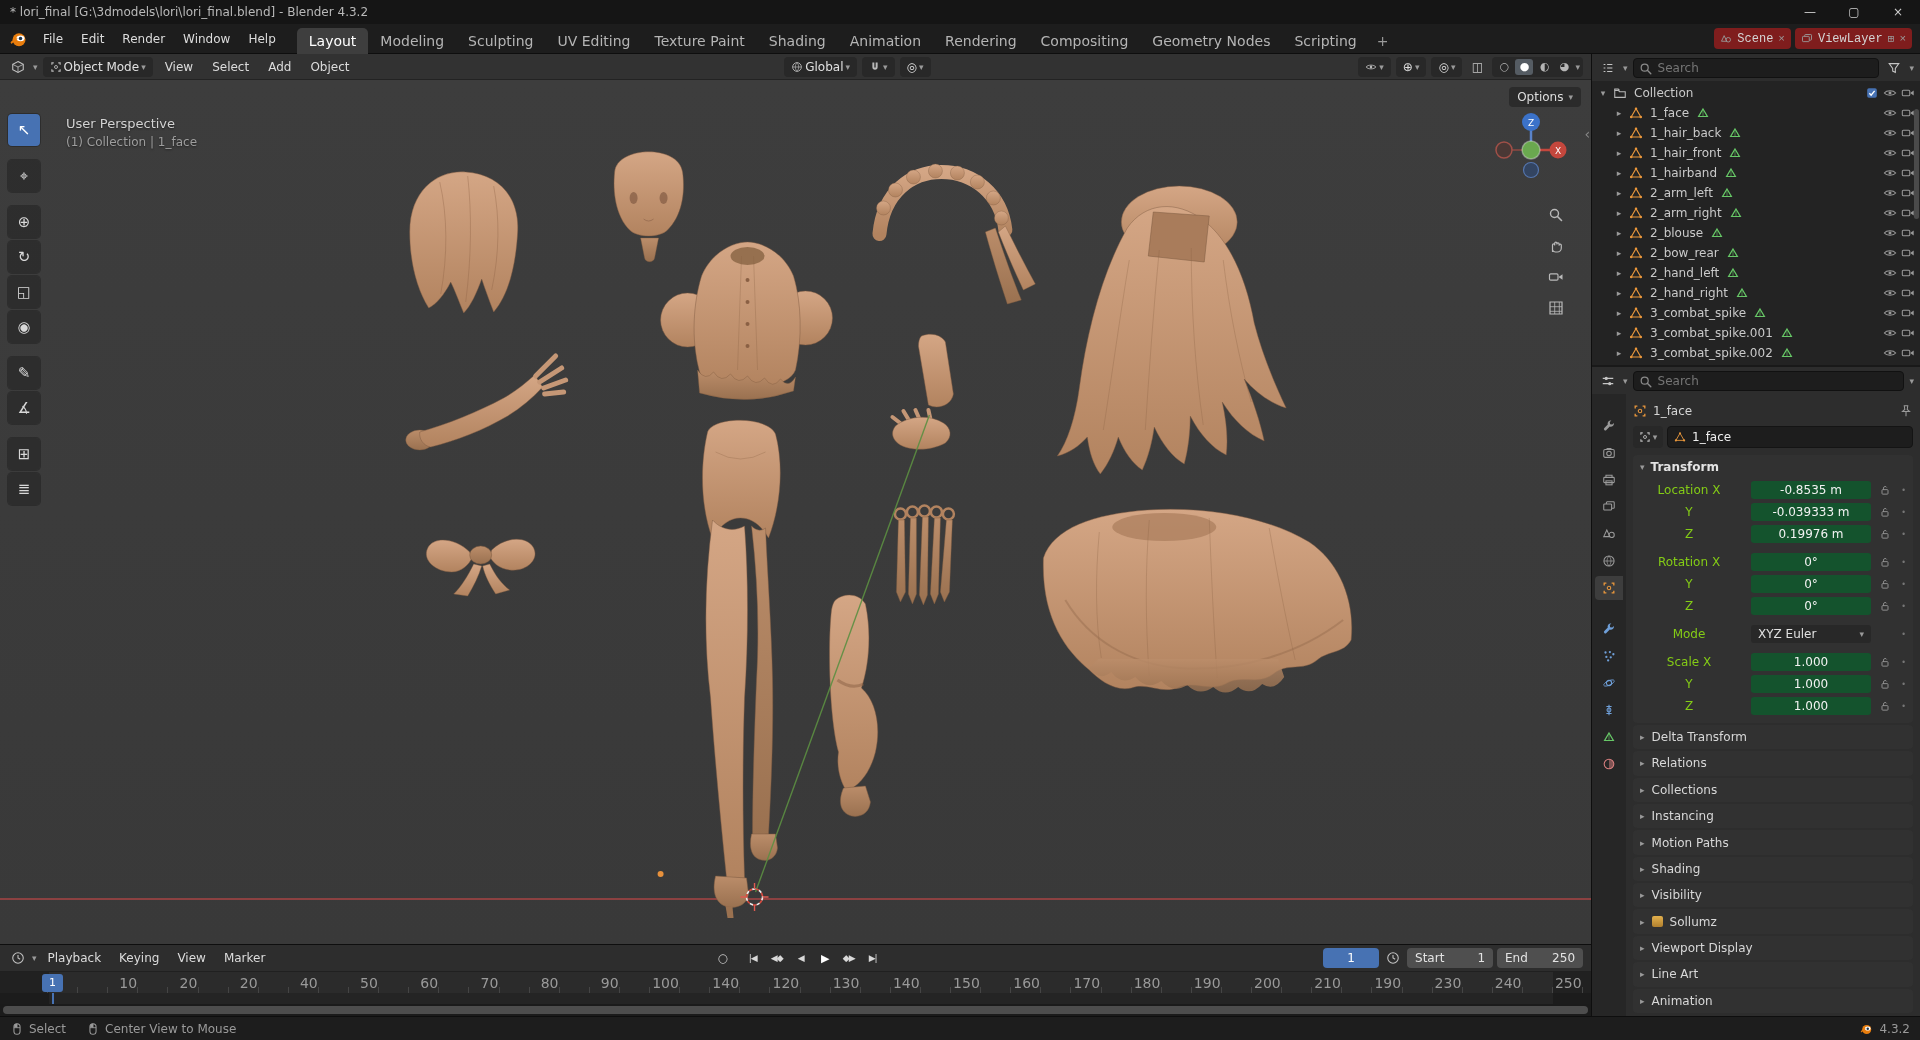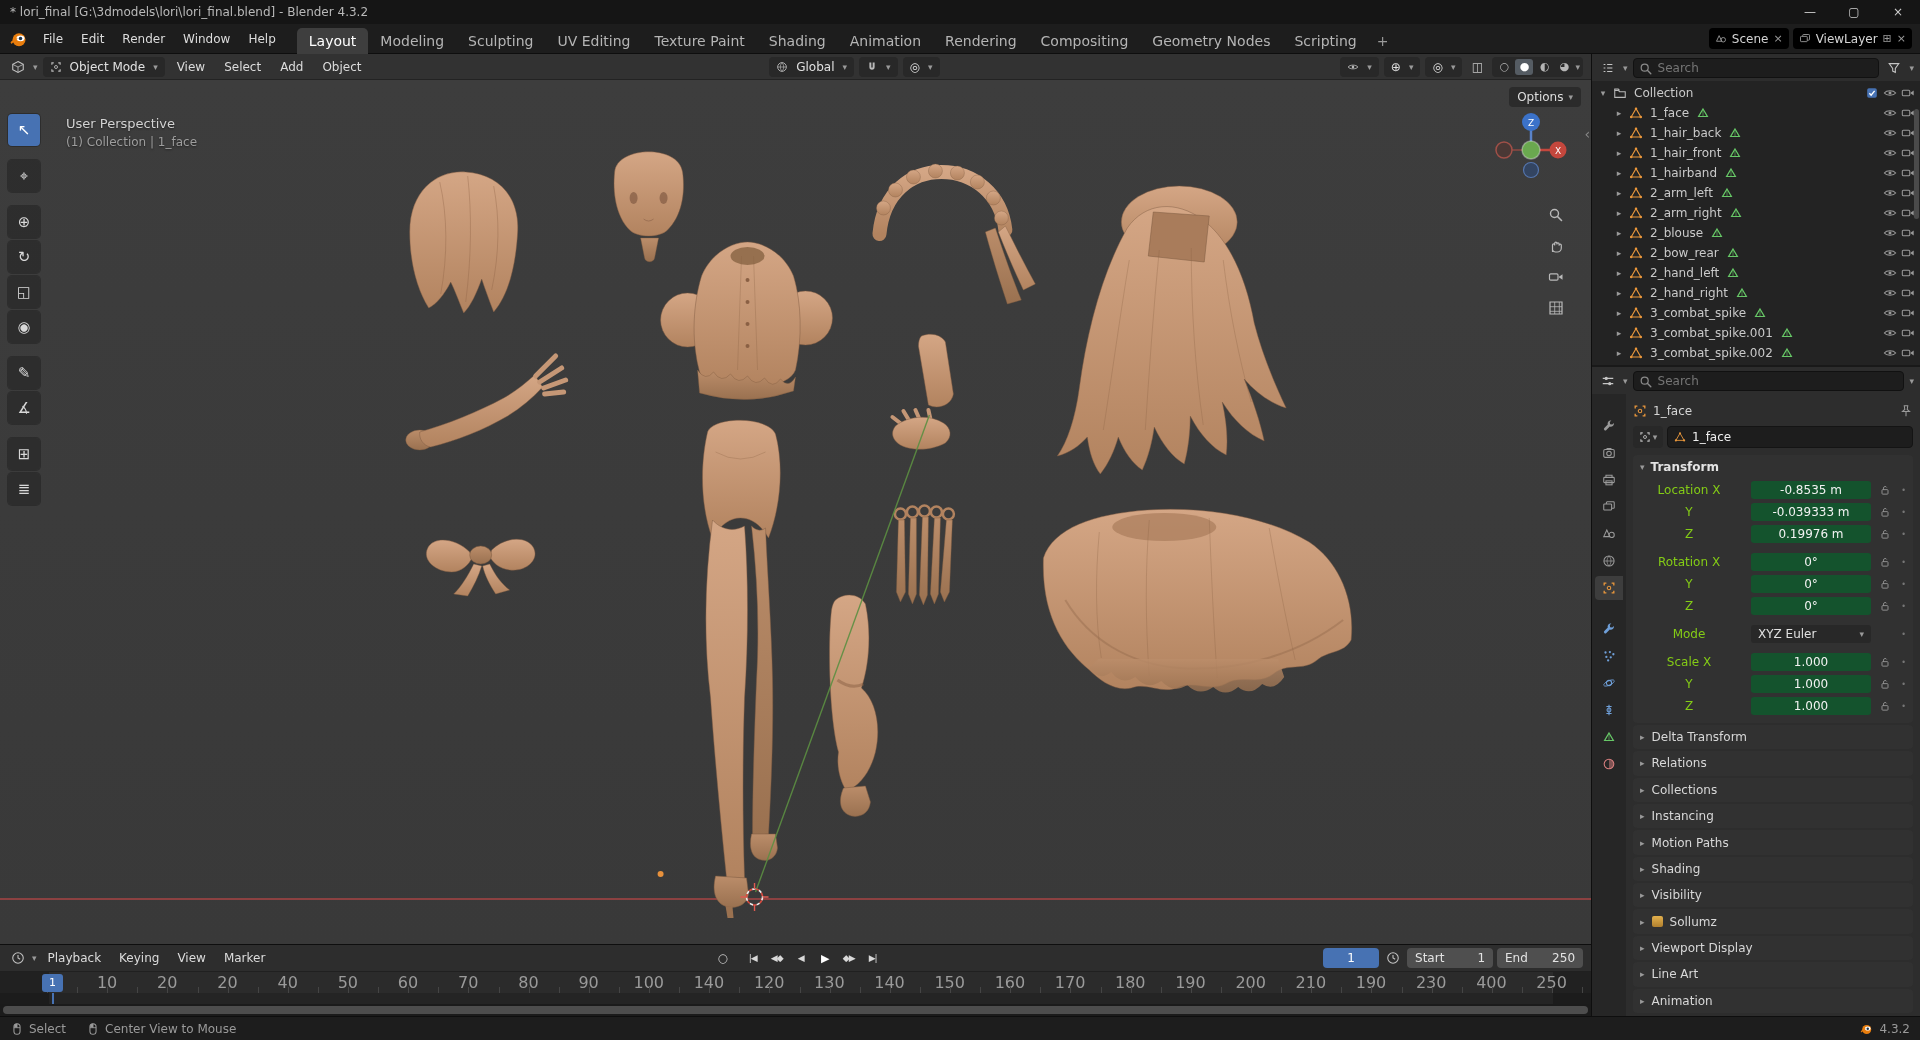--- a/index.html
+++ b/index.html
@@ -14,31 +14,31 @@
 
   
   .topbar { height:30px; background:#1d1d1d; display:flex; align-items:center; padding:0 8px; border-bottom:1px solid #0e0e0e; flex:none;}
   .logo { width:20px; height:20px; margin-right:6px; }
   .menu-item { padding:0 9px; height:22px; line-height:22px; border-radius:4px; color:#dcdcdc; }
   .tabs { display:flex; margin-left:12px; height:30px; align-items:flex-end; }
   .tab { height:26px; display:flex; align-items:center; padding:0 12px; color:#b5b5b5; border-radius:5px 5px 0 0; font-size:14px;}
   .tab.active { background:#3e3e3e; color:#ffffff; }
   .tab.addws { color:#9a9a9a; padding:0 8px;}
   .topbar-right { margin-left:auto; display:flex; align-items:center; gap:4px; }
-  .idsel { display:flex; align-items:center; gap:5px; background:#000000; border-radius:4px; height:21px; padding:0 6px; color:#d5d5d5;}
+  .idsel { display:flex; align-items:center; gap:5px; background:#7f1d1d; border-radius:4px; height:21px; padding:0 6px; color:#d5d5d5;font-family:Liberation Mono, monospace;}
   .idsel .xbtn { color:#9a9a9a; font-size:11px; }
 
   
   .main { flex:1; display:flex; min-height:0; }
   .editor-col { width:1592px; display:flex; flex-direction:column; border-right:1px solid #0e0e0e; flex:none;}
   .sidebar { width:328px; display:flex; flex-direction:column; background:#2b2b2b; flex:none;}
 
   
   .vp-header { height:26px; background:#323232; display:flex; align-items:center; gap:5px; padding:0 8px; border-bottom:1px solid #232323; flex:none;}
-  .wbtn { background:#282828; border-radius:4px; height:20px; display:flex; align-items:center; padding:0 7px; gap:8px; color:#e0e0e0; }
+  .wbtn { background:#282828; border-radius:4px; height:20px; display:flex; align-items:center; padding:0 7px; gap:2px; color:#e0e0e0; }
   .hmenu { padding:0 7px; color:#dcdcdc; }
   .caret { font-size:9px; color:#9a9a9a; }
   .hspacer { flex:1; }
   .shade-group { display:flex; align-items:center; background:#282828; border-radius:4px; height:20px; padding:0 3px; gap:2px;}
   .shade { width:18px; height:16px; display:flex; align-items:center; justify-content:center; color:#b5b5b5; font-size:11px; border-radius:3px;}
   .shade.active { background:#555c63; color:#fff; }
   .hicon { width:20px; height:20px; display:flex; align-items:center; justify-content:center; color:#c5c5c5;}
 
   
   .viewport { position:relative; flex:1; background:linear-gradient(#3d3d3d,#393939); overflow:hidden; }
@@ -107,21 +107,21 @@
   .tp { width:20px; height:18px; display:flex; align-items:center; justify-content:center; color:#d8d8d8; font-size:9px; letter-spacing:-1px;}
   .tp.play { color:#ffffff; font-size:11px;}
   .record { width:20px; height:18px; display:flex; align-items:center; justify-content:center; color:#c8c8c8; font-size:12px; margin-right:6px;}
   .framefield { background:#4772b3; color:#fff; border-radius:4px; height:20px; min-width:56px; display:flex; align-items:center; justify-content:center; padding:0 10px; font-size:12px;}
   .rangefield { background:#4f4f4f; border-radius:4px; height:20px; width:86px; display:flex; align-items:center; padding:0 8px; color:#e3e3e3; font-size:12px;}
   .rangefield .val { margin-left:auto; }
   .tl-ruler { height:22px; background:#2b2b2b; position:relative; overflow:hidden; border-top:1px solid #202020; flex:none;}
   .tl-ruler::after { content:""; position:absolute; left:47px; right:0; bottom:0; height:6px;
     background:repeating-linear-gradient(to right,#454545 0,#454545 1px,transparent 1px,transparent 30.1px);}
   .ticks { position:absolute; left:77px; top:0; display:flex; }
-  .tick { width:60.2px; text-align:center; font-size:16px; color:#9a9a9a; line-height:22px;}
+  .tick { width:60.2px; text-align:right; font-size:14px; color:#9a9a9a; line-height:22px;}
   .ph-label { position:absolute; left:42px; top:2px; background:#4772b3; color:#fff; border-radius:3px; padding:0 7px; height:18px; line-height:18px; font-size:11px; z-index:2;}
   .tl-body { flex:1; background:#242424; position:relative; overflow:hidden;}
   .ph-line { position:absolute; left:52px; top:0; bottom:0; width:2px; background:#4772b3;}
   .range-dim-l { position:absolute; left:0; top:0; bottom:0; width:49px; background:rgba(0,0,0,.22);}
   .range-dim-r { position:absolute; left:1553px; right:0; top:0; bottom:0; background:rgba(0,0,0,.22);}
   .tl-scroll { height:12px; background:#1b1b1b; position:relative; flex:none;}
   .tl-thumb { position:absolute; left:3px; right:3px; top:2px; bottom:2px; background:#4d4d4d; border-radius:5px;}
 
   
   .statusbar { height:24px; background:#1d1d1d; border-top:1px solid #0e0e0e; display:flex; align-items:center; gap:20px; padding:0 10px; color:#9a9a9a; flex:none;}
@@ -639,21 +639,21 @@
             <span class="tick">140</span>
             <span class="tick">150</span>
             <span class="tick">160</span>
             <span class="tick">170</span>
             <span class="tick">180</span>
             <span class="tick">190</span>
             <span class="tick">200</span>
             <span class="tick">210</span>
             <span class="tick">190</span>
             <span class="tick">230</span>
-            <span class="tick">400</span>
+            <span class="tick">240</span>
             <span class="tick">250</span>
           </div>
           <span class="ph-label">1</span>
         </div>
         <div class="tl-body">
           <div class="range-dim-l"></div>
             <div class="range-dim-r"></div>
           <div class="ph-line"></div>
         </div>
         <div class="tl-scroll">

